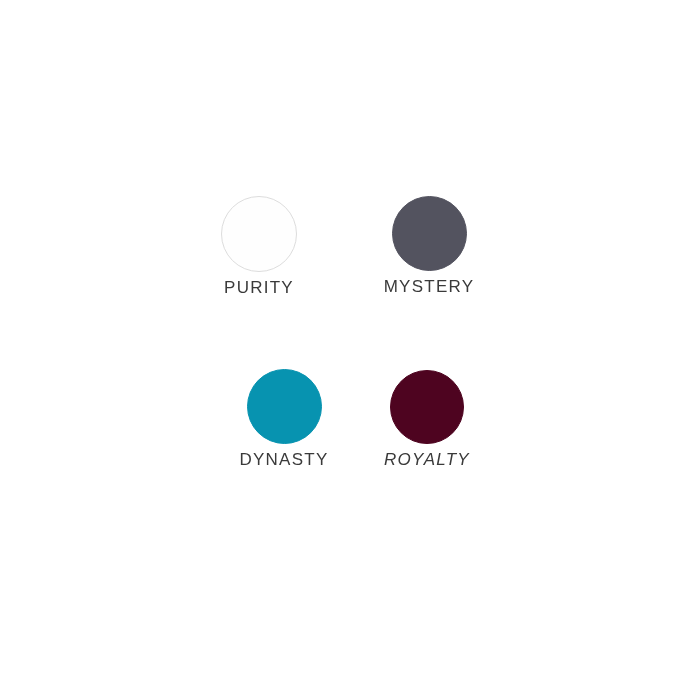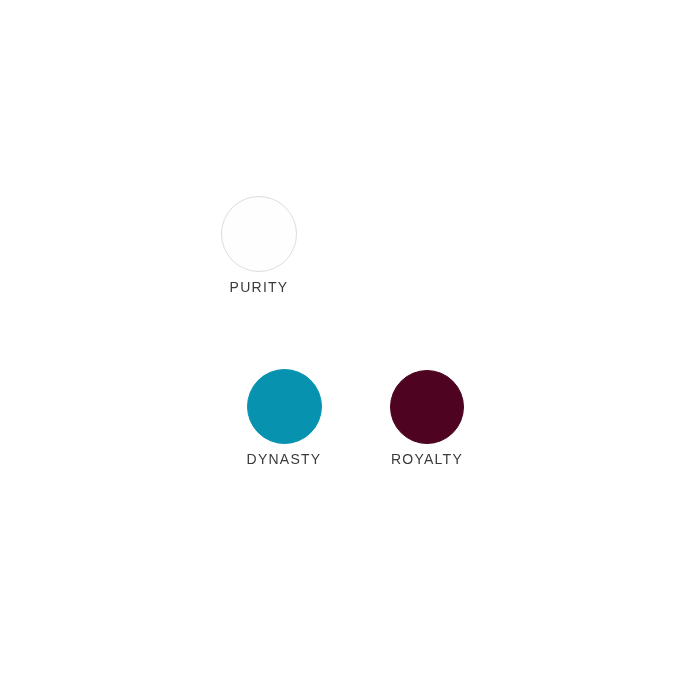--- a/index.html
+++ b/index.html
@@ -27,21 +27,21 @@
     align-items: center;
   }
   .swatch-dot {
     border-radius: 50%;
     box-sizing: border-box;
     display: block;
   }
   .swatch-label {
     margin-top: 9px;
     font-family: "Liberation Sans", sans-serif;
-    font-size: 14px;
+    font-size: 17px;
     font-weight: 400;
     letter-spacing: 1.25px;
     color: #3a3a3a;
     text-transform: uppercase;
     white-space: nowrap;
     line-height: 13px;
   }
 
   
   #swatch-purity  { left: 205px; top: 196px; width: 108px; }
@@ -57,24 +57,28 @@
 </head>
 <body style="background: rgb(255, 255, 255);">
 
 <div id="swatch-board">
 
   <div class="swatch" id="swatch-purity">
     <span class="swatch-dot" id="dot-purity" style="background-color: rgb(254, 254, 254); border-color: rgb(221, 221, 221); border-style: solid; border-width: 1px;"></span>
     <span class="swatch-label" style="color: rgb(58, 58, 58);">PURITY</span>
   </div>
 
+  <div class="swatch" id="swatch-mystery">
+    <span class="swatch-dot" id="dot-mystery" style="background-color: rgb(83, 83, 95); border-color: rgb(83, 83, 95); border-style: solid; border-width: 1px;"></span>
+    <span class="swatch-label" style="color: rgb(58, 58, 58);">MYSTERY</span>
+  </div>
 
   <div class="swatch" id="swatch-dynasty">
     <span class="swatch-dot" id="dot-dynasty" style="background-color: rgb(7, 147, 176); border-color: rgb(7, 147, 176); border-style: solid; border-width: 1px;"></span>
     <span class="swatch-label" style="color: rgb(58, 58, 58);">DYNASTY</span>
   </div>
 
   <div class="swatch" id="swatch-royalty">
     <span class="swatch-dot" id="dot-royalty" style="background-color: rgb(78, 4, 32); border-color: rgb(78, 4, 32); border-style: solid; border-width: 1px;"></span>
-    <span class="swatch-label" style="color: rgb(58, 58, 58);">ROYALTY</span>
+    <span class="swatch-label" style="color: rgb(58, 58, 58); font-style: italic;">ROYALTY</span>
   </div>
 
 </div>
 
 </body></html>

